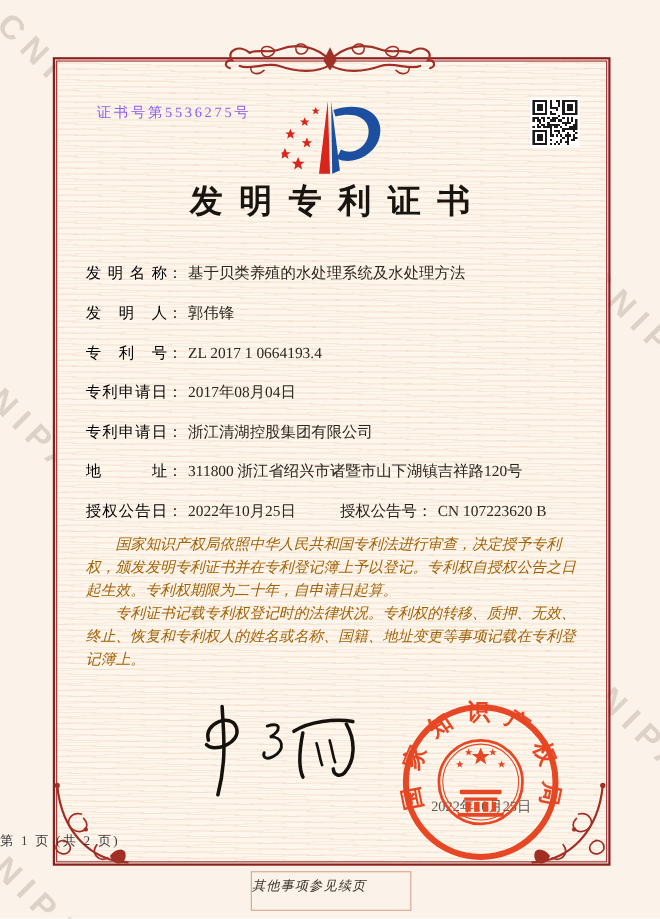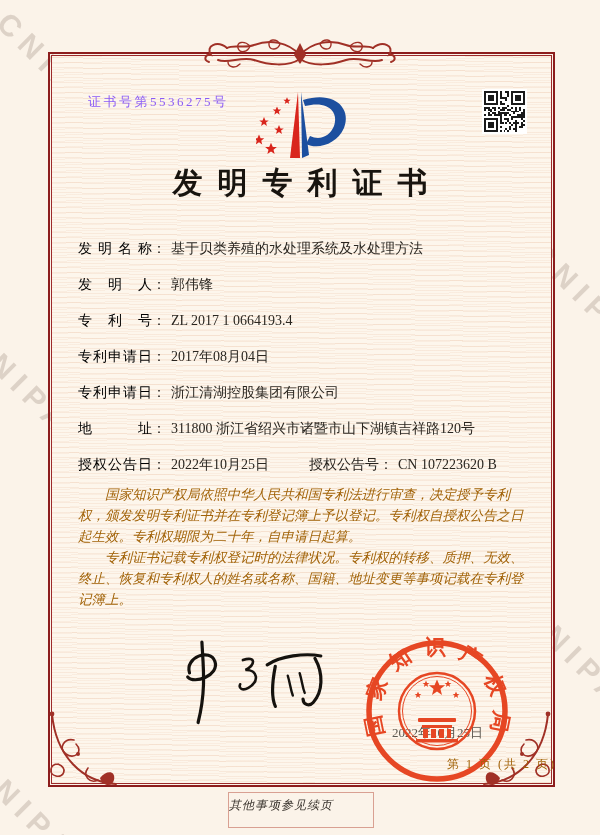--- a/index.html
+++ b/index.html
@@ -47,22 +47,22 @@
   .body-text{
     position:absolute; left:78px; top:484px; width:446px;
     font-size:13.5px; line-height:21px; font-style:italic; color:#a16207;
   }
   .body-text p{ margin:0; text-indent:2em; }
   .officer{ position:absolute; left:86px; top:666px; font-size:14.5px; color:#1e1a15; }
   .officer div{ margin-bottom:9px; }
   .signature{ position:absolute; left:160px; top:636px; }
   .seal{ position:absolute; left:362px; top:634px; opacity:0.96; }
   .page-footer{
-    position:absolute; left:0; top:756px; width:556px; text-align:right;
-    font-size:12px; letter-spacing:2px; color:#a16207;
+    position:absolute; left:0; top:756px; width:556px; text-align:left;
+    font-size:12px; letter-spacing:2px; color:#404040;
   }
   .note-box{
     position:absolute; left:228px; top:792px; width:146px; height:36px;
     border:1px solid #d9a092; box-sizing:border-box; 
   }
   .note-box span{ font-size:12px; letter-spacing:1px; color:#3a342e; line-height:24px; font-style:italic; }
   .logo{ position:absolute; left:256px; top:88px; }
   .qr{ position:absolute; left:482px; top:89px; background:#fff; padding:2px; }
   .ornament-top{ position:absolute; left:200px; top:34px; }
   .ornament-corner{ position:absolute; }

